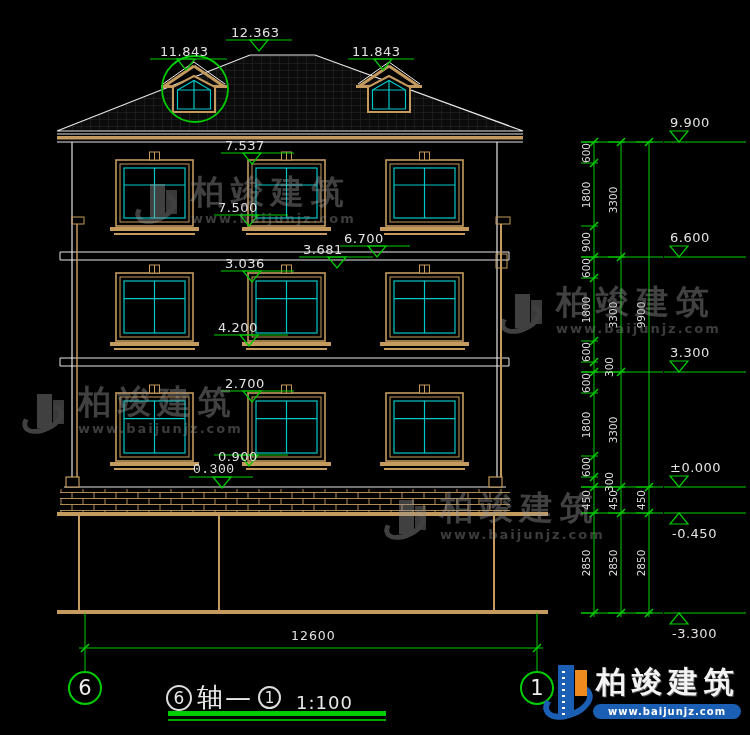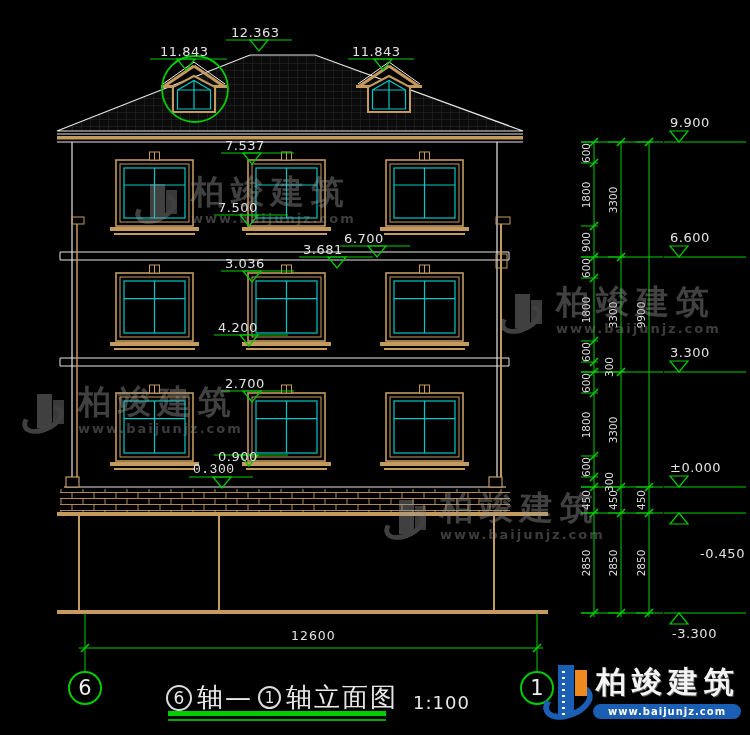--- a/index.html
+++ b/index.html
@@ -312,21 +312,21 @@
       <div class="chainlbl" style="left: 613px; top: 429.5px;">3300</div>
       <div class="chainlbl" style="left: 613px; top: 500px;">450</div>
       <div class="chainlbl" style="left: 613px; top: 563px;">2850</div>
       <div class="chainlbl" style="left: 641px; top: 314.5px;">9900</div>
       <div class="chainlbl" style="left: 641px; top: 500px;">450</div>
       <div class="chainlbl" style="left: 641px; top: 563px;">2850</div>
       <div class="lvl" style="left: 670px; top: 115px;">9.900</div>
       <div class="lvl" style="left: 670px; top: 230px;">6.600</div>
       <div class="lvl" style="left: 670px; top: 345px;">3.300</div>
       <div class="lvl" style="left: 670px; top: 460px;">±0.000</div>
-      <div class="lvl" style="left: 672px; top: 546px; margin-left: 28px;">-0.450</div>
+      <div class="lvl" style="left: 672px; top: 526px;">-0.450</div>
       <div class="lvl" style="left: 672px; top: 626px;">-3.300</div>
       <div class="lvl" style="left: 231px; top: 25px;">12.363</div>
       <div class="lvl" style="left: 160px; top: 44px;">11.843</div>
       <div class="lvl" style="left: 352px; top: 44px;">11.843</div>
       <div class="lvl" style="left: 225px; top: 138px;">7.537</div>
       <div class="lvl" style="left: 218px; top: 200px;">7.500</div>
       <div class="lvl" style="left: 344px; top: 231px;">6.700</div>
       <div class="lvl" style="left: 303px; top: 242px;">3.681</div>
       <div class="lvl" style="left: 225px; top: 256px;">3.036</div>
       <div class="lvl" style="left: 218px; top: 320px;">4.200</div>
@@ -381,21 +381,20 @@
     </div>
   </div>
 
   <div class="bubble-label" style="left:68px;top:671px;">6</div>
   <div class="bubble-label" style="left:520px;top:671px;">1</div>
 
   <div class="title">
     <span class="tcirc">6</span>
     <span class="ttext">轴—</span>
     <span class="tcirc small">1</span>
-    <span class="ttext">轴立面图</span>
     <span class="tscale">1:100</span>
   </div>
   <div class="underline1"></div>
   <div class="underline2"></div>
 
   <div class="brand">
     <div class="brand-icon">
       <div class="b-swoosh"></div>
         <div class="b-slab1"></div>
         <div class="b-slab2"></div>

